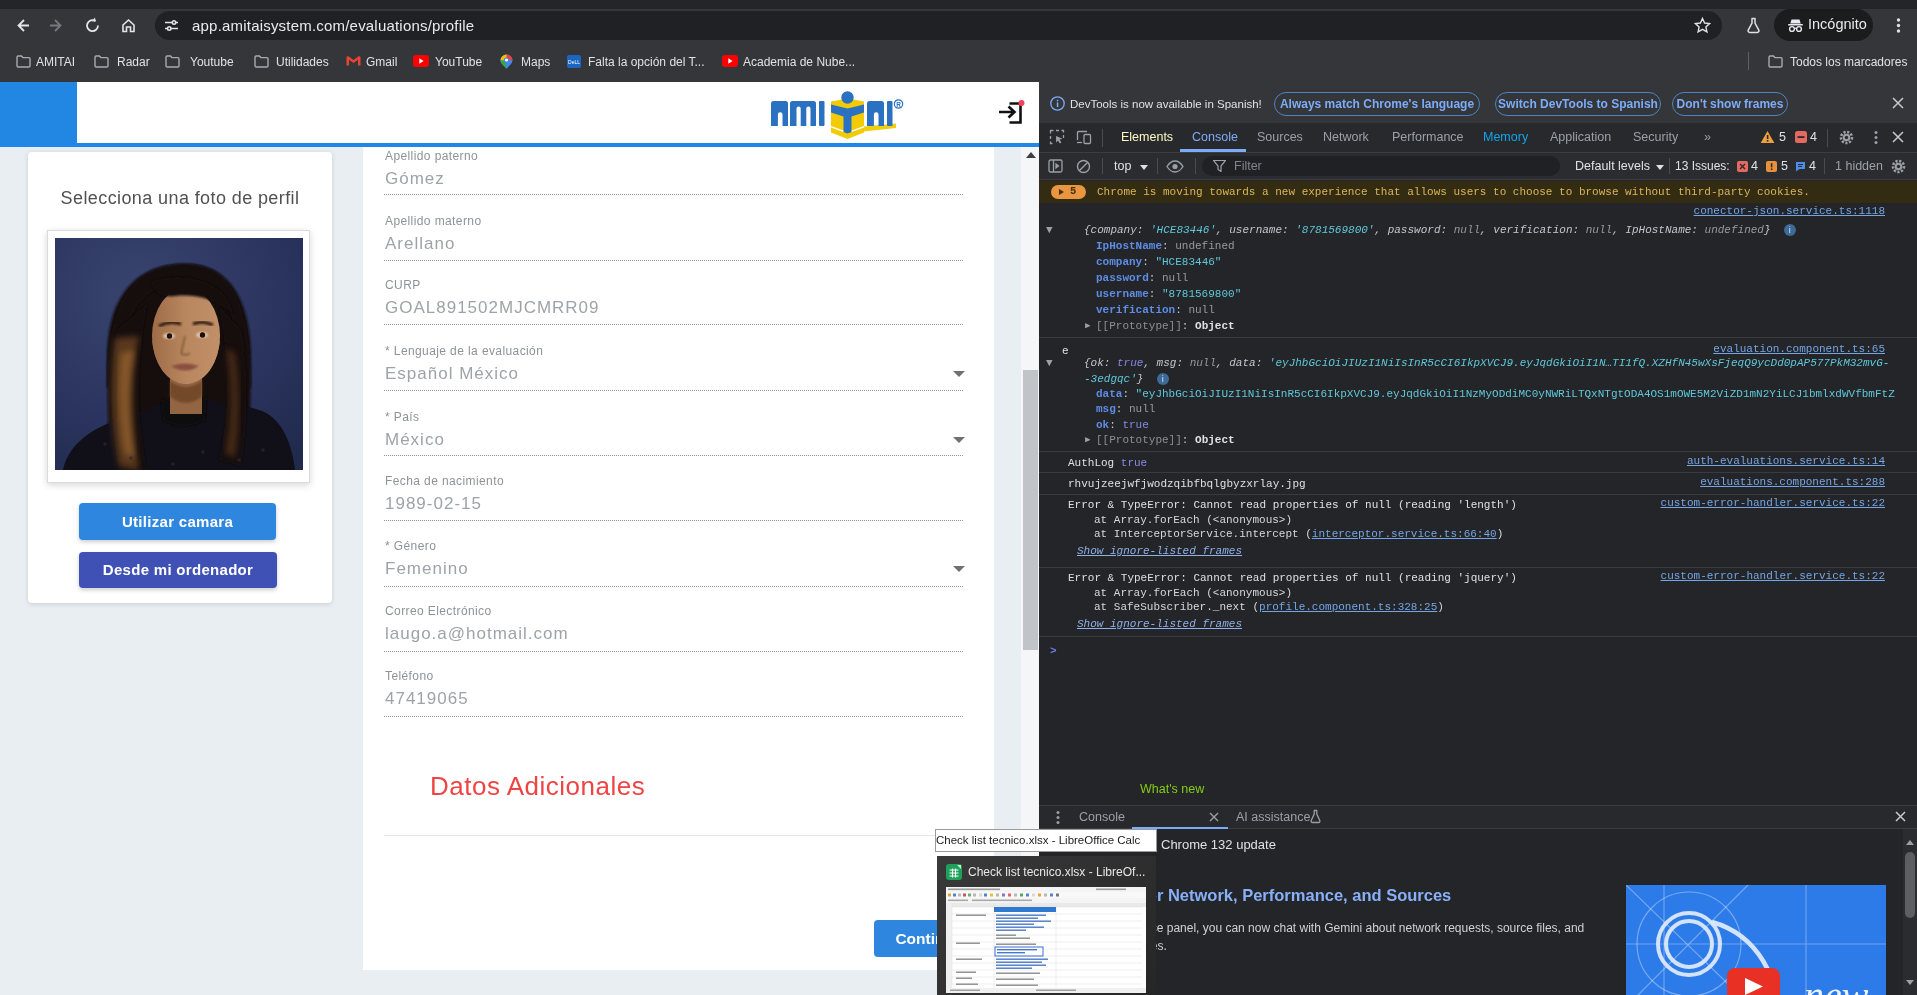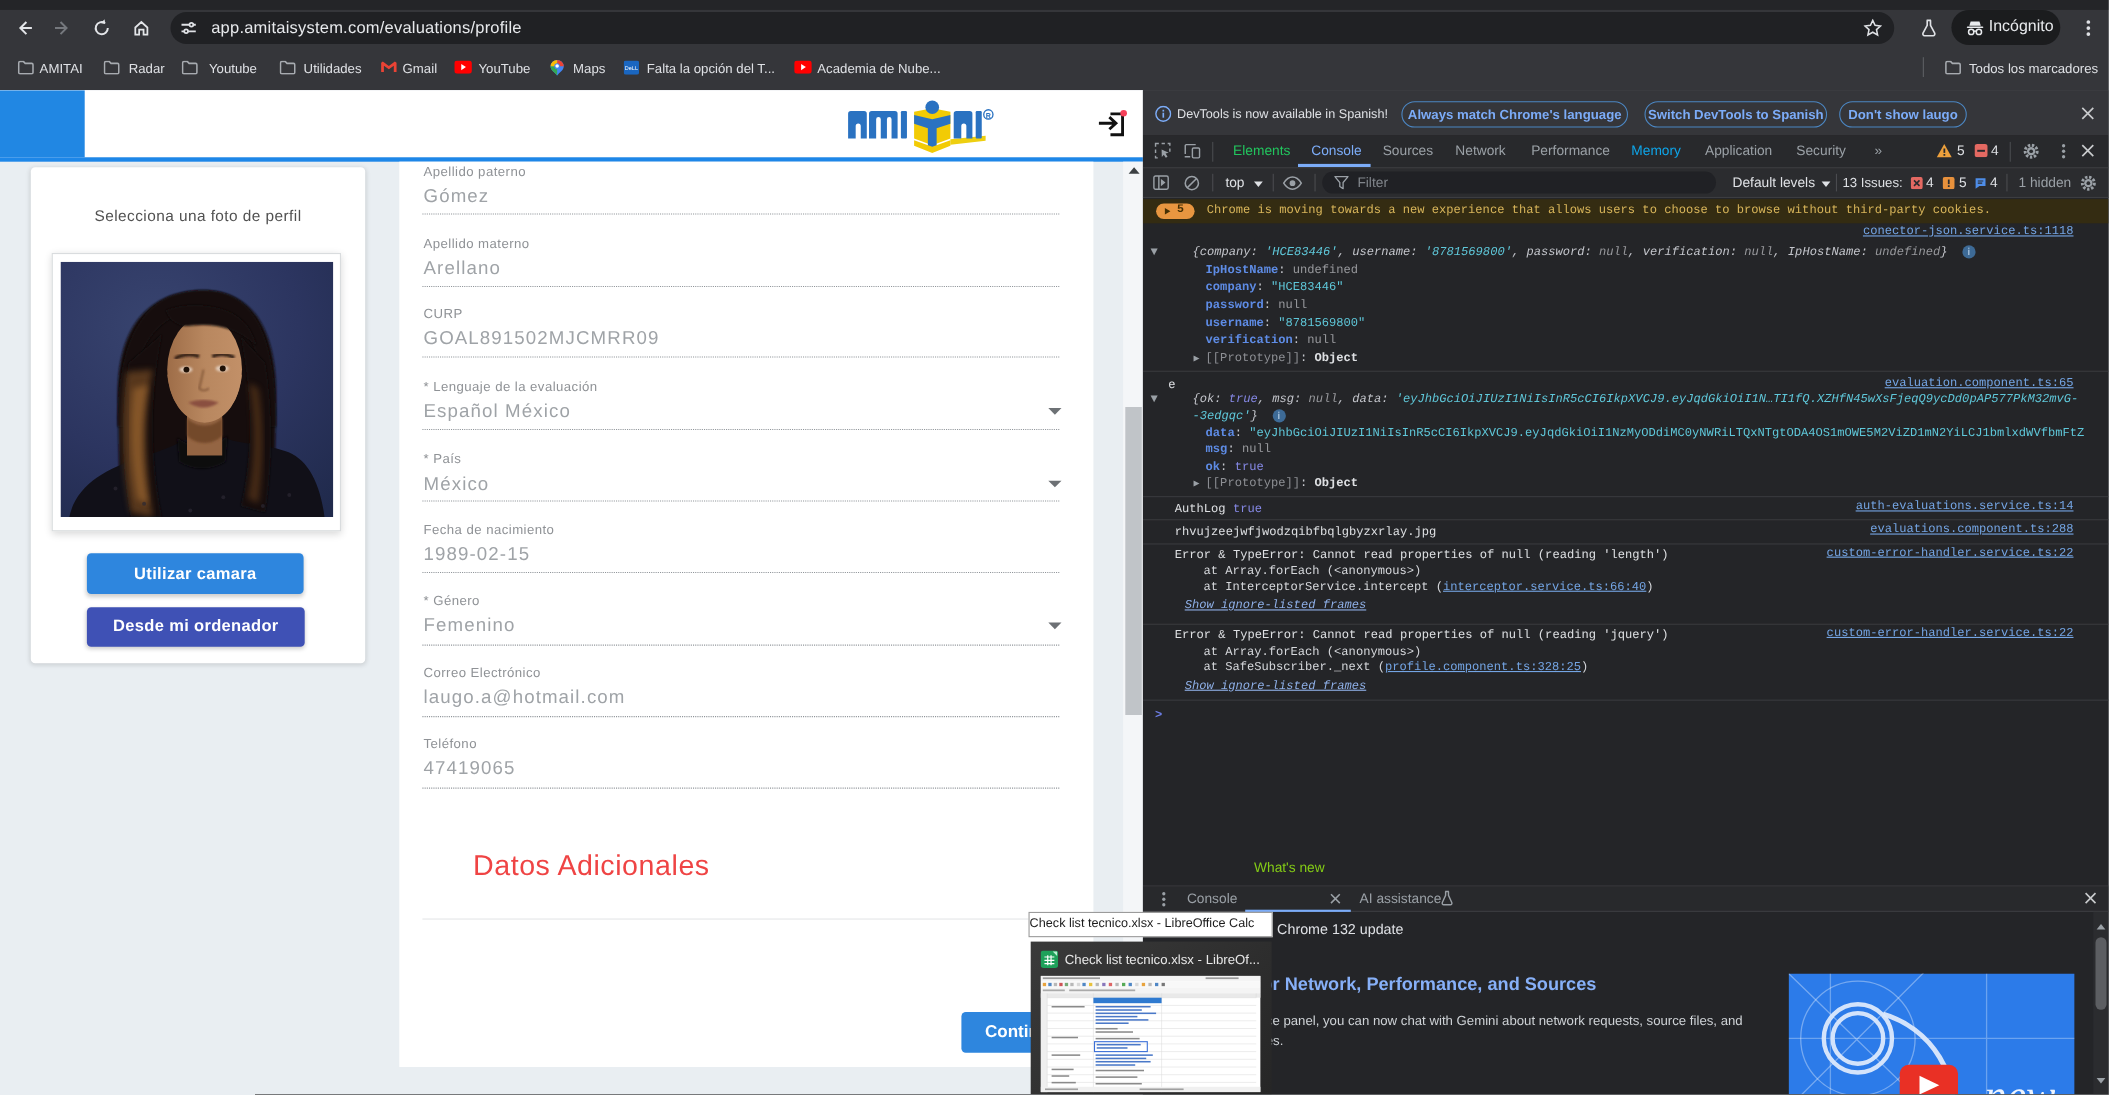--- a/index.html
+++ b/index.html
@@ -183,21 +183,21 @@
       <text x="128.5" y="19" font-size="6.5" fill="#2a72c1" text-anchor="middle" font-family="Liberation Sans" font-weight="bold">R</text>
     </svg>
     <svg class="abs" style="left:996px;top:18px;width:30px;height:26px" viewBox="0 0 30 26">
       <path d="M3 12 H17 M12.5 6.5 L18.5 12 L12.5 17.5" stroke="#111" stroke-width="2.6" fill="none"></path>
       <path d="M13.5 3.5 H24.5 V22.5 H13.5" stroke="#111" stroke-width="2.6" fill="none"></path>
       <circle cx="25.5" cy="3" r="3" fill="#f5415a"></circle>
     </svg>
     <div id="blueline"></div>
 
     <div id="leftcard">
-      <div class="abs" style="left:0;top:36px;width:304px;text-align:center;font-size:14px;color:#515151;letter-spacing:.4px;">Selecciona una foto de perfil</div>
+      <div class="abs" style="left:0;top:36px;width:304px;text-align:center;font-size:18px;color:#515151;letter-spacing:.4px;">Selecciona una foto de perfil</div>
       <div class="abs" style="left:19px;top:78px;width:261px;height:251px;background:#fff;border:1px solid #d9dcde;box-shadow:0 2px 7px rgba(0,0,0,.16);"></div>
       <svg class="abs" style="left:27px;top:86px;width:248px;height:232px;" viewBox="0 0 248 232">
         <defs>
           <radialGradient id="pbg" cx="35%" cy="25%" r="95%">
             <stop offset="0%" stop-color="#38446f"></stop>
               <stop offset="55%" stop-color="#2c3560"></stop>
               <stop offset="100%" stop-color="#202a4c"></stop>
           </radialGradient>
           <linearGradient id="skin" x1="0" y1="0" x2="1" y2="0">
             <stop offset="0%" stop-color="#9e6d48"></stop>
@@ -300,41 +300,41 @@
 
     <div class="abs" style="left:0;top:0;width:878px;height:41px;background:#35363a;"></div>
     <svg class="abs" style="left:11px;top:14px;width:15px;height:15px" viewBox="0 0 15 15">
         <circle cx="7.5" cy="7.5" r="6.7" fill="none" stroke="#7cacf8" stroke-width="1.3"></circle>
         <rect x="6.8" y="6.5" width="1.5" height="4.5" fill="#7cacf8"></rect>
         <rect x="6.8" y="3.8" width="1.5" height="1.6" fill="#7cacf8"></rect>
       </svg>
     <div class="dtrow" style="left:31px;top:16px;font-size:11.5px;color:#dfe1e5;">DevTools is now available in Spanish!</div>
     <div class="dtrow" style="left:235px;top:10px;width:204px;height:22px;border:1px solid #4b86c2;border-radius:12px;color:#7cacf8;font-size:12px;line-height:22px;text-align:center;font-weight:bold;">Always match Chrome's language</div>
     <div class="dtrow" style="left:456px;top:10px;width:164px;height:22px;border:1px solid #4b86c2;border-radius:12px;color:#7cacf8;font-size:12px;line-height:22px;text-align:center;font-weight:bold;">Switch DevTools to Spanish</div>
-    <div class="dtrow" style="left:633px;top:10px;width:114px;height:22px;border:1px solid #4b86c2;border-radius:12px;color:#7cacf8;font-size:12px;line-height:22px;text-align:center;font-weight:bold;">Don't show laugo</div>
+    <div class="dtrow" style="left:633px;top:10px;width:114px;height:22px;border:1px solid #4b86c2;border-radius:12px;color:#7cacf8;font-size:12px;line-height:22px;text-align:center;font-weight:bold;">Don't show frames</div>
     <svg class="abs" style="left:852px;top:14px;width:14px;height:14px" viewBox="0 0 14 14">
         <path d="M2 2 L12 12 M12 2 L2 12" stroke="#c8cacc" stroke-width="1.5"></path>
       </svg>
 
     <div class="abs" style="left:0;top:41px;width:878px;height:29px;background:#28292c;"></div>
     <svg class="abs" style="left:10px;top:47px;width:16px;height:16px" viewBox="0 0 16 16">
         <g stroke="#9aa0a6" stroke-width="1.3" fill="none">
           <path d="M1.5 4.5 v-3 h3 M7 1.5 h3 M12.5 1.5 h2 v2 M14.5 6 v3 M1.5 7 v3 M1.5 12.5 v2 h2"></path>
           <path d="M7 7 L13.5 9.8 L10.6 10.6 L12.4 13.4 L10.8 14.4 L9 11.6 L7.2 13.8 Z" fill="#9aa0a6" stroke="none"></path>
         </g>
       </svg>
     <svg class="abs" style="left:37px;top:47px;width:16px;height:16px" viewBox="0 0 16 16">
         <g stroke="#9aa0a6" stroke-width="1.3" fill="none">
           <path d="M1.5 11 V3.5 a1 1 0 0 1 1-1 H11"></path>
           <rect x="8" y="5.5" width="6.5" height="9" rx="1"></rect>
           <path d="M1 13.5 h5"></path>
         </g>
       </svg>
     <div class="sep" style="left:63px;top:47px;height:18px;"></div>
-    <div class="dtrow" style="left:82px;top:48px;font-size:12.5px;color:#22c55e;">Elements</div>
+    <div class="dtrow" style="left:82px;top:48px;font-size:12.5px;color:#fef9c3;">Elements</div>
     <div class="dtrow" style="left:153px;top:48px;font-size:12.5px;color:#7cacf8;">Console</div>
     <div class="abs" style="left:141px;top:67px;width:66px;height:2.5px;background:#7cacf8;"></div>
     <div class="dtrow" style="left:218px;top:48px;font-size:12.5px;color:#9aa0a6;">Sources</div>
     <div class="dtrow" style="left:284px;top:48px;font-size:12.5px;color:#9aa0a6;">Network</div>
     <div class="dtrow" style="left:353px;top:48px;font-size:12.5px;color:#9aa0a6;">Performance</div>
     <div class="dtrow" style="left:444px;top:48px;font-size:12.5px;color:#0ea5e9;">Memory</div>
     <div class="dtrow" style="left:511px;top:48px;font-size:12.5px;color:#9aa0a6;">Application</div>
     <div class="dtrow" style="left:594px;top:48px;font-size:12.5px;color:#9aa0a6;">Security</div>
     <div class="dtrow" style="left:665px;top:48px;font-size:12.5px;color:#9aa0a6;">»</div>
     <svg class="abs" style="left:721px;top:48px;width:15px;height:14px" viewBox="0 0 15 14">

